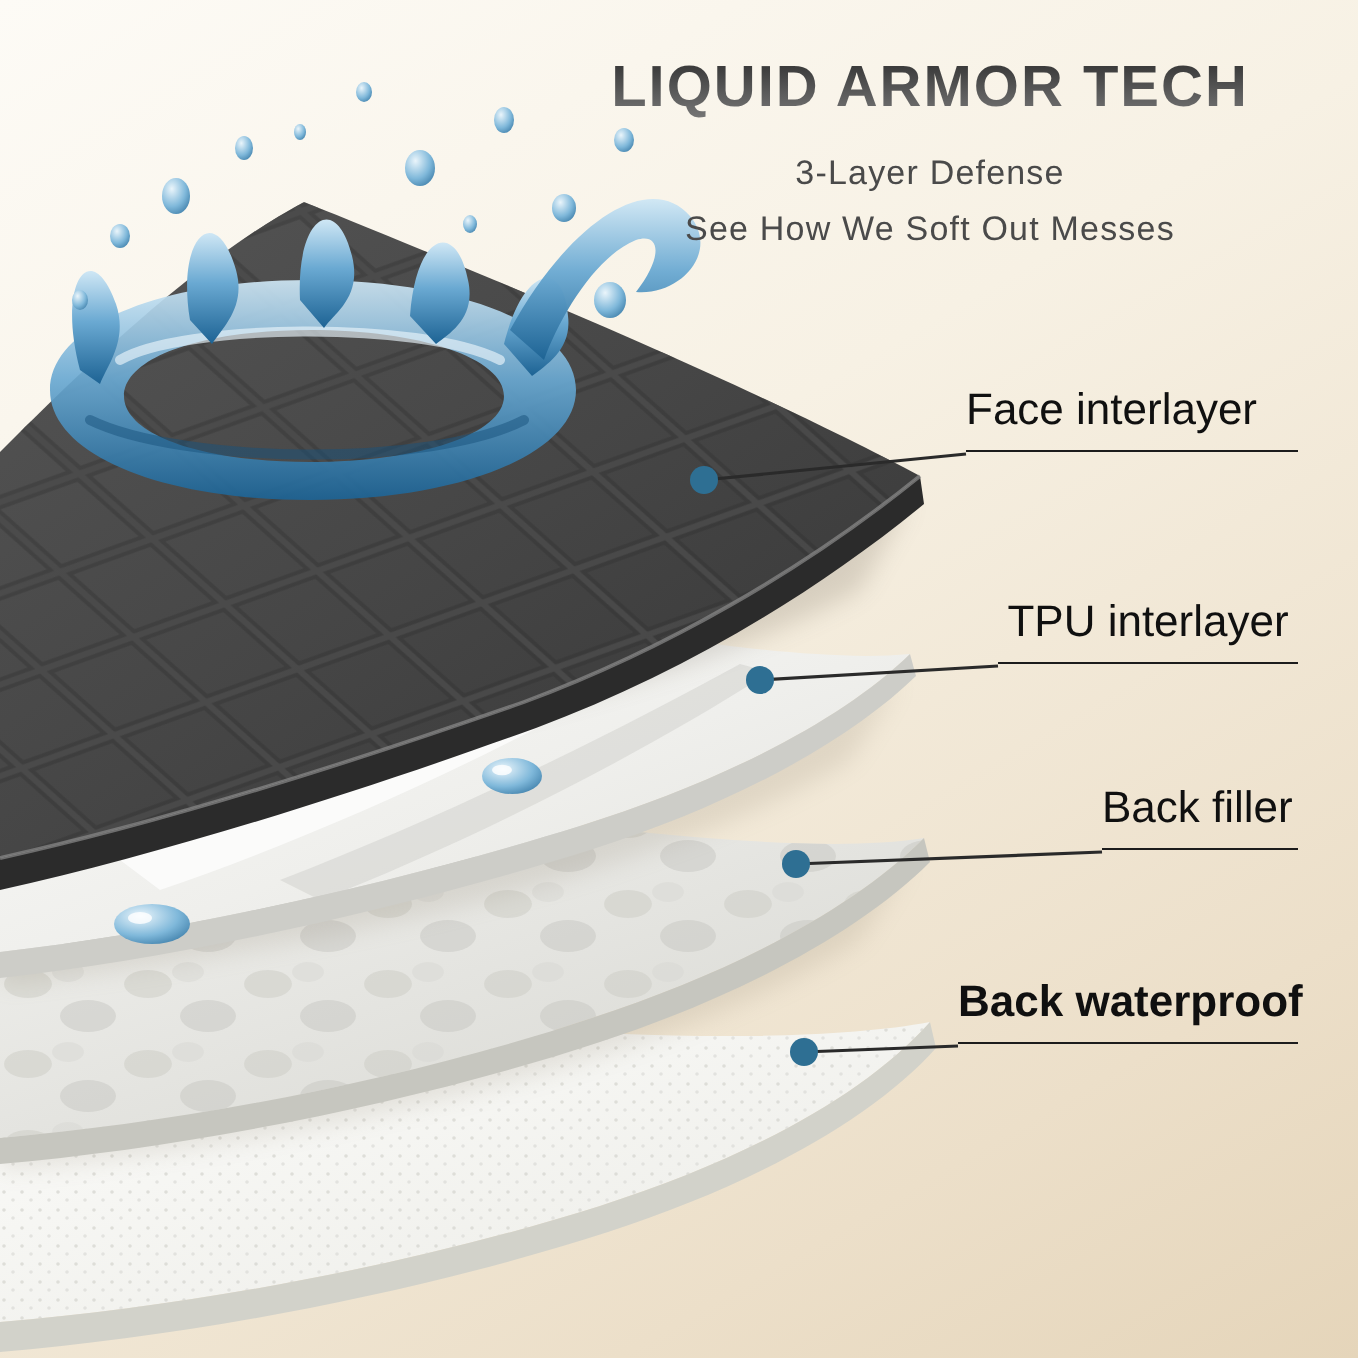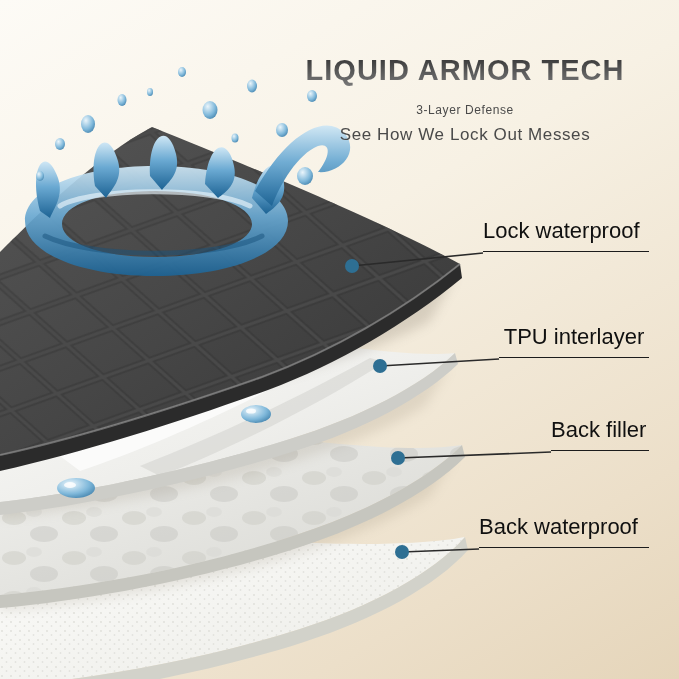--- a/index.html
+++ b/index.html
@@ -1,42 +1,42 @@
 <!DOCTYPE html>
 <html><head>
 <meta charset="utf-8">
 <style>
   html,body{margin:0;padding:0;}
   body{
     width:679px;height:679px;position:relative;overflow:hidden;
     font-family:"Liberation Sans", sans-serif;
     background:linear-gradient(150deg,#fdfbf6 0%,#f7f1e4 40%,#ecdfc9 80%,#e5d5ba 100%);
   }
-  .stage{position:absolute;inset:0;margin-top:26px;}
+  .stage{position:absolute;inset:0;}
   svg.illustration{position:absolute;left:0;top:0;}
   .header{
     position:absolute;top:28px;right:34px;width:360px;text-align:center;
   }
   .title{
     font-size:29px;font-weight:800;letter-spacing:1px;color:#3a3a3a;
     background:linear-gradient(180deg,#2f2f2f 0%,#5a5a5a 55%,#7a7a7a 100%);
     -webkit-background-clip:text;background-clip:text;-webkit-text-fill-color:transparent;
     white-space:nowrap;
   }
-  .subtitle{font-size:12px;color:#4a4a4a;margin-top:16px;letter-spacing:.6px;text-align:center;}
+  .subtitle{font-size:17px;color:#4a4a4a;margin-top:16px;letter-spacing:.6px;text-align:center;}
   .tagline{font-size:17px;color:#4a4a4a;margin-top:8px;letter-spacing:.6px;}
   .layer-label{
     position:absolute;right:30px;text-align:left;
     font-size:22px;color:#101010;font-weight:500;
     border-bottom:1.6px solid #1c1c1c;padding-bottom:7px;white-space:nowrap;
   }
   .lbl-face{top:192px;width:166px;}
   .lbl-tpu {top:298px;width:150px;text-align:center;}
   .lbl-soft{top:391px;width:98px;}
-  .lbl-back{top:488px;width:170px;}
+  .lbl-back{top:488px;width:170px;font-weight:bold;}
 </style>
 </head>
 <body>
 
 <div class="stage">
 
   <svg class="illustration" width="679" height="679" viewBox="0 0 679 679">
     <defs>
       <linearGradient id="sheetWhite" x1="0" y1="0" x2="1" y2="1">
         <stop offset="0" stop-color="#fbfbf9"></stop>
@@ -183,21 +183,21 @@
       <circle cx="352" cy="240" r="7"></circle>
       <circle cx="380" cy="340" r="7"></circle>
       <circle cx="398" cy="432" r="7"></circle>
       <circle cx="402" cy="526" r="7"></circle>
     </g>
   </svg>
 
   <div class="header">
     <div class="title">LIQUID ARMOR TECH</div>
     <div class="subtitle">3-Layer Defense</div>
-    <div class="tagline">See How We Lock Out Messes</div>
+    <div class="tagline">See How We Soft Out Messes</div>
   </div>
 
-  <div class="layer-label lbl-face">Lock waterproof</div>
+  <div class="layer-label lbl-face">Face interlayer</div>
   <div class="layer-label lbl-tpu">TPU interlayer</div>
   <div class="layer-label lbl-soft">Back filler</div>
   <div class="layer-label lbl-back">Back waterproof</div>
 
 </div>
 
 </body></html>

